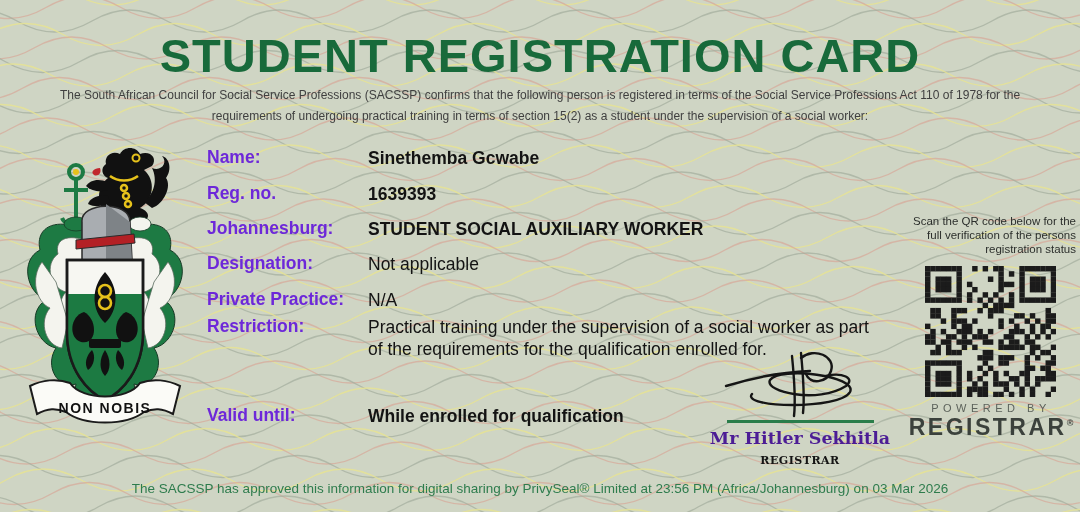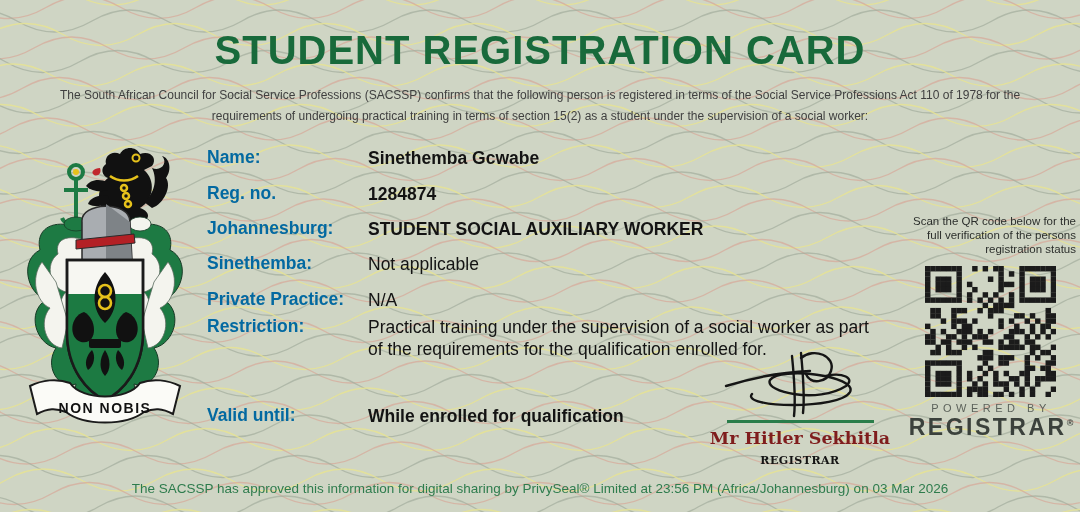--- a/index.html
+++ b/index.html
@@ -6,44 +6,44 @@
   html,body { width:1080px; height:512px; }
   body { font-family:"Liberation Sans", sans-serif; }
   .card {
     position:relative; width:1080px; height:512px;
     background:#cfd5c4; overflow:hidden;
   }
   #waves { position:absolute; left:0; top:0; width:1080px; height:512px; }
 
   .title {
     position:absolute; top:28px; left:0; width:1080px;
-    text-align:center; font-size:40px; font-weight:bold;
+    text-align:center; font-size:47px; font-weight:bold;
     letter-spacing:1px; color:#186a3b;
   }
   .intro {
     position:absolute; top:73px; left:30px; width:1020px;
     text-align:center; font-size:12px; line-height:21px; color:#404040;margin-top:12px;
   }
 
   .crest { position:absolute; left:12px; top:142px; width:186px; height:290px; }
 
   .fields { position:absolute; left:207px; top:0; width:700px; }
   .field-row { position:absolute; display:flex; align-items:flex-start; }
   .flabel {
-    flex:0 0 161px; font-size:17.5px; font-weight:bold; color:#0369a1;
+    flex:0 0 161px; font-size:17.5px; font-weight:bold; color:#6d28d9;
     white-space:nowrap;
   }
   .fvalue { font-size:17.5px; color:#131313; max-width:505px; line-height:22px; }
   .fvalue.b { font-weight:bold; }
 
   .sig-svg { position:absolute; left:722px; top:350px; width:160px; height:68px; }
   .sig-line { position:absolute; left:727px; top:420px; width:147px; height:3px; background:#2a7d4a; }
   .sig-name {
     position:absolute; left:690px; top:428px; width:220px; text-align:center;
-    font-family:"DejaVu Serif", serif; font-weight:bold; font-size:17.5px; color:#7f1d1d;
+    font-family:"DejaVu Serif", serif; font-weight:bold; font-size:17.5px; color:#4c1d95;
   }
   .sig-title {
     position:absolute; left:690px; top:454px; width:220px; text-align:center;
     font-family:"DejaVu Serif", serif; font-weight:bold; font-size:11px;
     letter-spacing:0.5px; color:#141414;
   }
 
   .qr-instruction {
     position:absolute; left:906px; top:214px; width:170px; text-align:right;
     font-size:11.5px; line-height:14px; color:#2c2f2c;
@@ -192,28 +192,28 @@
     <text x="93" y="271" text-anchor="middle" font-size="14" font-weight="bold" letter-spacing="1.5" fill="#111111">NON  NOBIS</text>
   </svg>
 
   <div class="fields">
     <div class="field-row" style="top:147px">
       <span class="flabel">Name:</span>
       <span class="fvalue b">Sinethemba Gcwabe</span>
     </div>
     <div class="field-row" style="top:183px">
       <span class="flabel">Reg. no.</span>
-      <span class="fvalue b">1284874</span>
+      <span class="fvalue b">1639393</span>
     </div>
     <div class="field-row" style="top:218px">
       <span class="flabel">Johannesburg:</span>
       <span class="fvalue b">STUDENT SOCIAL AUXILIARY WORKER</span>
     </div>
     <div class="field-row" style="top:253px">
-      <span class="flabel">Sinethemba:</span>
+      <span class="flabel">Designation:</span>
       <span class="fvalue">Not applicable</span>
     </div>
     <div class="field-row" style="top:289px">
       <span class="flabel">Private Practice:</span>
       <span class="fvalue">N/A</span>
     </div>
     <div class="field-row" style="top:316px">
       <span class="flabel">Restriction:</span>
       <span class="fvalue">Practical training under the supervision of a social worker as part of the requirements for the qualification enrolled for.</span>
     </div>

